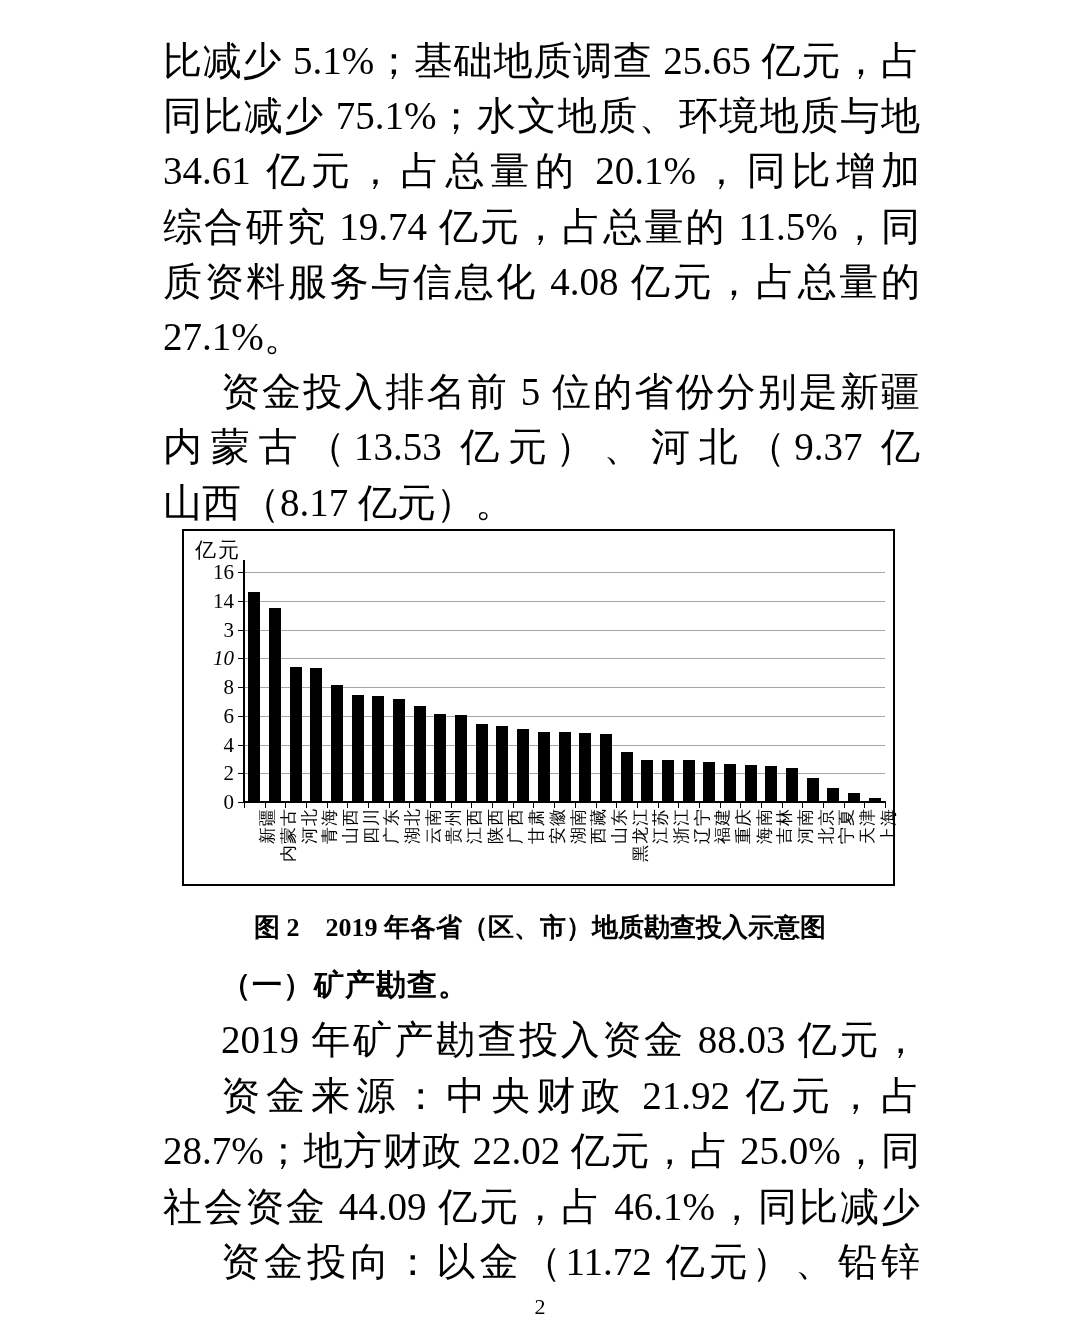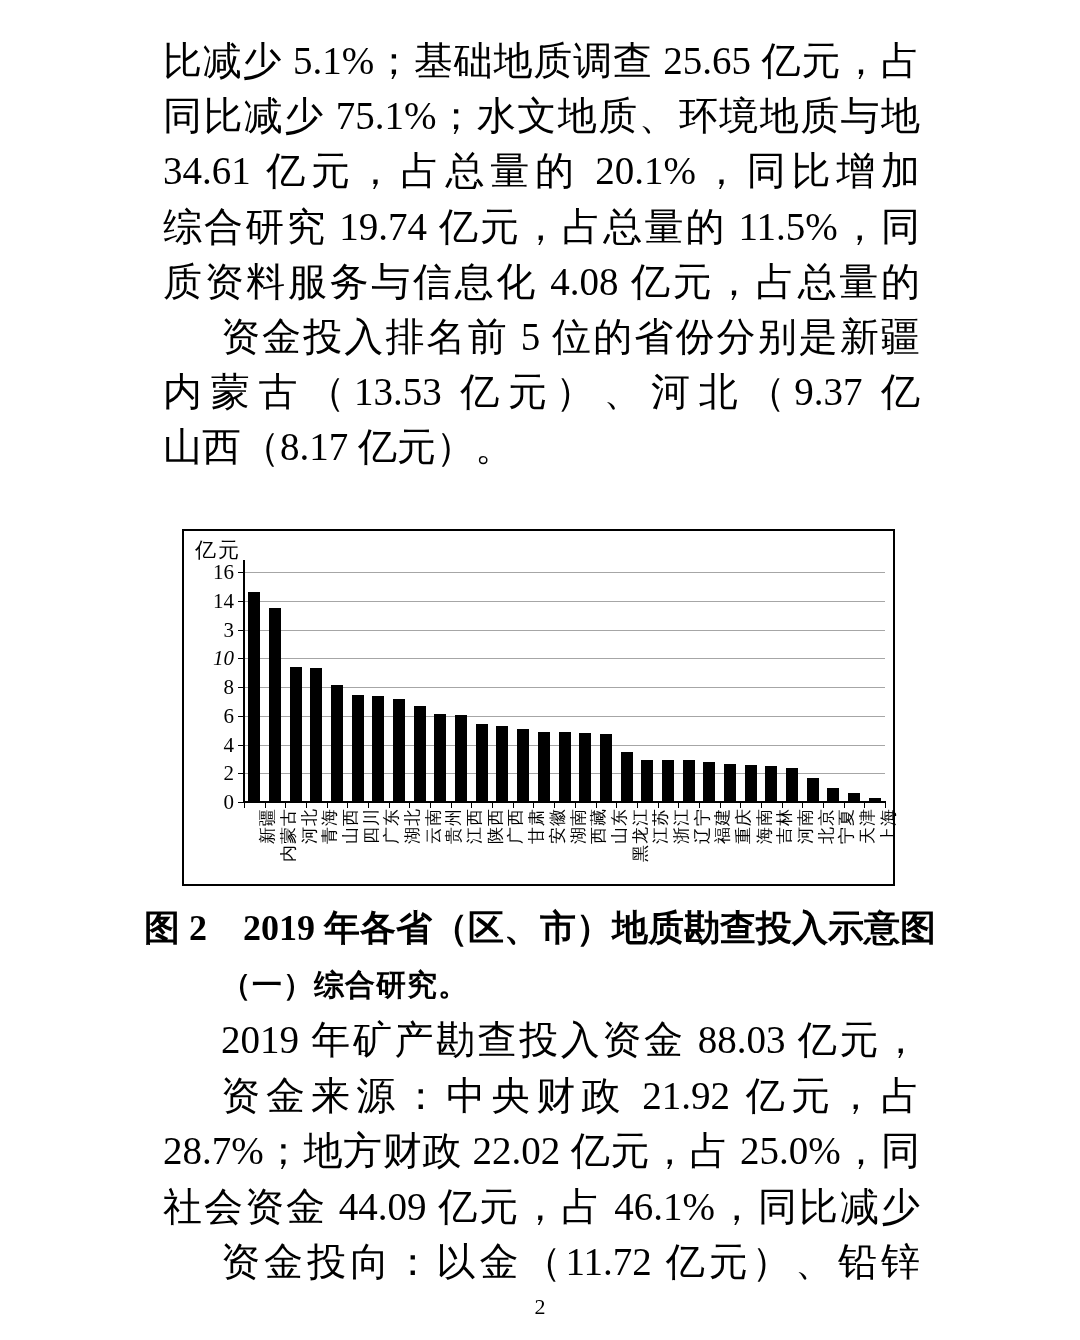--- a/index.html
+++ b/index.html
@@ -48,21 +48,21 @@
   .bar{position:absolute;width:12px;background:#000;}
   .x-category-label{
     position:absolute;
     font-size:17px;line-height:17px;white-space:nowrap;
     transform:rotate(-90deg);transform-origin:top right;
     letter-spacing:1px;
   }
   
   .figure-caption{
     position:absolute;top:908px;left:0;width:1080px;
-    text-align:center;font-weight:bold;font-size:36px;
+    text-align:center;font-weight:bold;font-size:26px;
     height:40px;line-height:40px;
   }
   .section-heading{
     position:absolute;top:962px;left:163px;width:757px;
     font-weight:bold;font-size:30px;height:46px;line-height:46px;
     text-indent:58px;letter-spacing:1px;
   }
   .page-number{
     position:absolute;top:1292px;left:0;width:1080px;
     text-align:center;font-size:22px;height:30px;line-height:30px;
@@ -72,20 +72,21 @@
 <body>
 
 <div class="page">
 
   <div id="top-text" class="textblock">
       <div class="line fill">比减少 5.1%；基础地质调查 25.65 亿元，占总量的 14.9%，</div>
       <div class="line fill">同比减少 75.1%；水文地质、环境地质与地质灾害调查评价</div>
       <div class="line fill">34.61 亿元，占总量的 20.1%，同比增加 18.8%；地质科技与</div>
       <div class="line fill">综合研究 19.74 亿元，占总量的 11.5%，同比增加 25.1%；地</div>
       <div class="line fill">质资料服务与信息化 4.08 亿元，占总量的 2.4%，同比增加</div>
+      <div class="line">27.1%。</div>
       <div class="line fill indent">资金投入排名前 5 位的省份分别是新疆（14.59 亿元）、</div>
       <div class="line fill">内蒙古（13.53 亿元）、河北（9.37 亿元）、青海（9.32 亿元）、</div>
       <div class="line">山西（8.17 亿元）。</div>
     </div>
 
   <div class="chart-box">
     <div class="unit-label">亿元</div>
     <div id="plot"></div>
   <div class="y-tick" style="top: 271px;"></div>
       <div class="y-tick-label" style="top: 259px;">0</div>
@@ -206,21 +207,21 @@
       <div class="bar" title="宁夏 1" style="left: 643.306px; top: 256.625px; height: 14.375px; background: rgb(0, 0, 0);"></div>
       <div class="x-category-label" style="top: 277px; right: 54.6935px;">宁夏</div>
       <div class="bar" title="天津 0.6" style="left: 663.984px; top: 262.375px; height: 8.625px; background: rgb(0, 0, 0);"></div>
       <div class="x-category-label" style="top: 277px; right: 34.0161px;">天津</div>
       <div class="bar" title="上海 0.25" style="left: 684.661px; top: 267.406px; height: 3.59375px; background: rgb(0, 0, 0);"></div>
       <div class="x-category-label" style="top: 277px; right: 13.3387px;">上海</div>
     </div>
 
   <div class="figure-caption">图 2　2019 年各省（区、市）地质勘查投入示意图</div>
 
-  <div class="section-heading">（一）综合研究。</div>
+  <div class="section-heading">（一）矿产勘查。</div>
 
   <div id="bottom-text" class="textblock">
       <div class="line indent">2019 年矿产勘查投入资金 88.03 亿元，同比减少 5.1%。</div>
       <div class="line fill indent">资金来源：中央财政 21.92 亿元，占 29.4%，同比增加</div>
       <div class="line fill">28.7%；地方财政 22.02 亿元，占 25.0%，同比减少 7.9%；</div>
       <div class="line">社会资金 44.09 亿元，占 46.1%，同比减少 15.0%。</div>
       <div class="line fill indent">资金投向：以金（11.72 亿元）、铅锌（10.73 亿元）、煤</div>
     </div>
 
   <div class="page-number">2</div>

